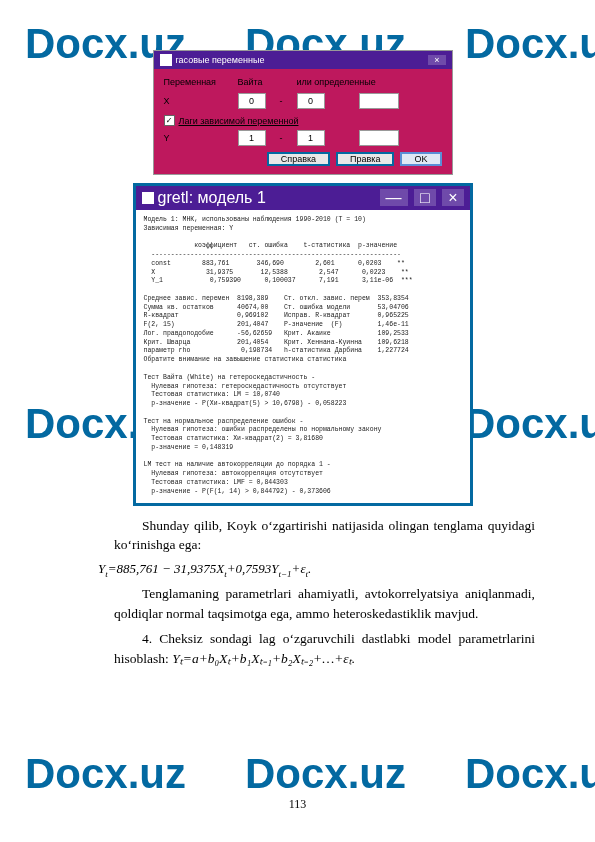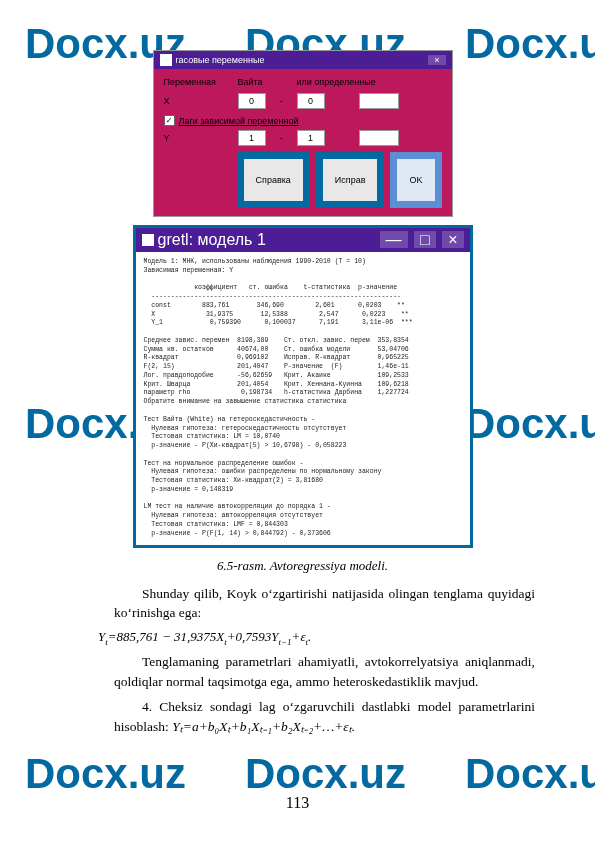--- a/index.html
+++ b/index.html
@@ -87,22 +87,22 @@
     width: 11px; height: 11px;
     border: 1px solid #666;
     background: #fff;
     display: inline-flex;
     align-items: center;
     justify-content: center;
     font-size: 8px;
   }
   .btn-row { display: flex; justify-content: flex-end; gap: 6px; margin-top: 6px; }
   .btn {
-    padding: 16px 12px;
-    border: 7px solid #0369a1;
+    padding: 0 12px;
+    border: 2px solid #0369a1;
     background: #e8e8e8;
     font-size: 9px;
   }
   .btn.primary { background: #e0e8f5; border-color: #5a8fd6; }
   
   
   .dialog2 {
     width: 340px;
     margin: 0 auto 10px auto;
     border: 3px solid #0369a1;
@@ -147,21 +147,21 @@
     font-style: italic;
     margin: 4px 0 6px 28px;
   }
   .sub { font-size: 9px; vertical-align: sub; font-style: italic; }
   
   .page-num {
     position: absolute;
     bottom: 30px;
     left: 0; right: 0;
     text-align: center;
-    font-size: 16px;
+    font-size: 12px;
     z-index: 3;
   }
 </style>
 </head>
 <body>
 
 <div class="watermark wm1">Docx.uz</div>
 <div class="watermark wm2">Docx.uz</div>
 <div class="watermark wm3">Docx.uz</div>
 <div class="watermark wm4">Docx.uz</div>
@@ -200,21 +200,21 @@
       </div>
       <div class="row">
         <span class="lbl">Y</span>
         <span class="num-input">1</span>
         <span>-</span>
         <span class="num-input">1</span>
         <span class="num-input" style="width:40px;margin-left:20px"></span>
       </div>
       <div class="btn-row">
         <span class="btn">Справка</span>
-        <span class="btn">Исправ</span>
+        <span class="btn">Правка</span>
         <span class="btn primary">OK</span>
       </div>
     </div>
   </div>
 
   <div class="dialog2">
     <div class="titlebar">
       <div class="titlebar-left">
         <span class="win-icon"></span>
         <span>gretl: модель 1</span>
@@ -252,21 +252,20 @@
   Нулевая гипотеза: ошибки распределены по нормальному закону
   Тестовая статистика: Хи-квадрат(2) = 3,81680
   p-значение = 0,148319
 
 LM тест на наличие автокорреляции до порядка 1 -
   Нулевая гипотеза: автокорреляция отсутствует
   Тестовая статистика: LMF = 0,844303
   p-значение - P(F(1, 14) &gt; 0,844792) - 0,373606</div>
   </div>
 
-  <div class="caption">6.5-rasm. Avtoregressiya modeli.</div>
 
   <p class="para">Shunday qilib, Koyk oʻzgartirishi natijasida olingan tenglama quyidagi koʻrinishga ega:</p>
 
   <div class="formula">
     <span>Y</span><span class="sub">t</span><span>=885,761 − 31,9375</span><span>X</span><span class="sub">t</span><span>+0,7593</span><span>Y</span><span class="sub">t−1</span><span>+ε</span><span class="sub">t</span><span>.</span>
   </div>
 
   <p class="para">Tenglamaning parametrlari ahamiyatli, avtokorrelyatsiya aniqlanmadi, qoldiqlar normal taqsimotga ega, ammo heteroskedastiklik mavjud.</p>
 
   <p class="para">

